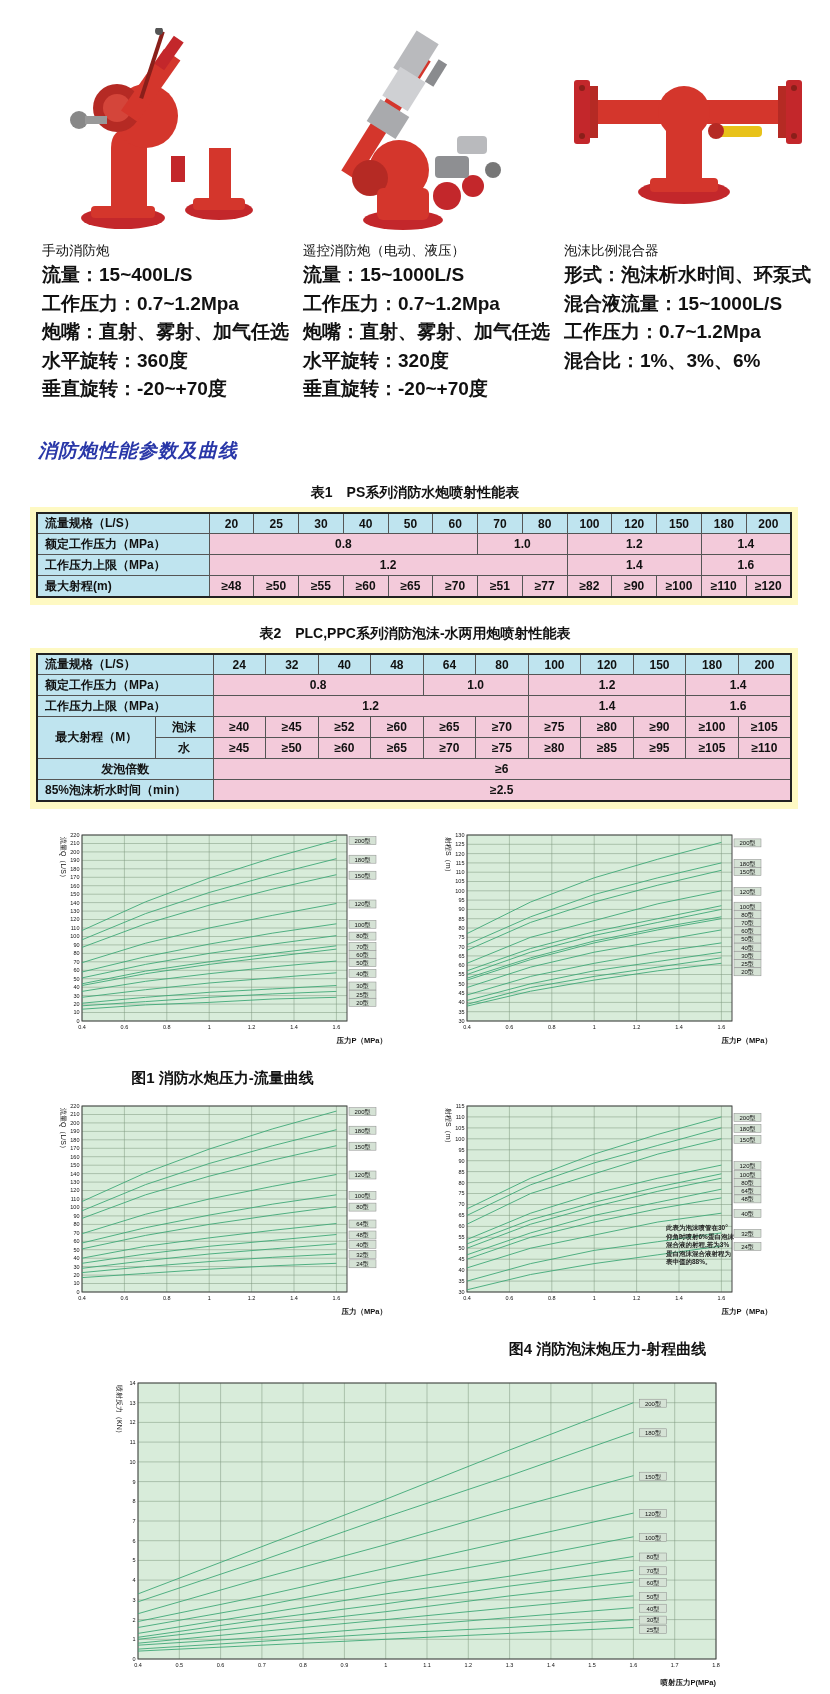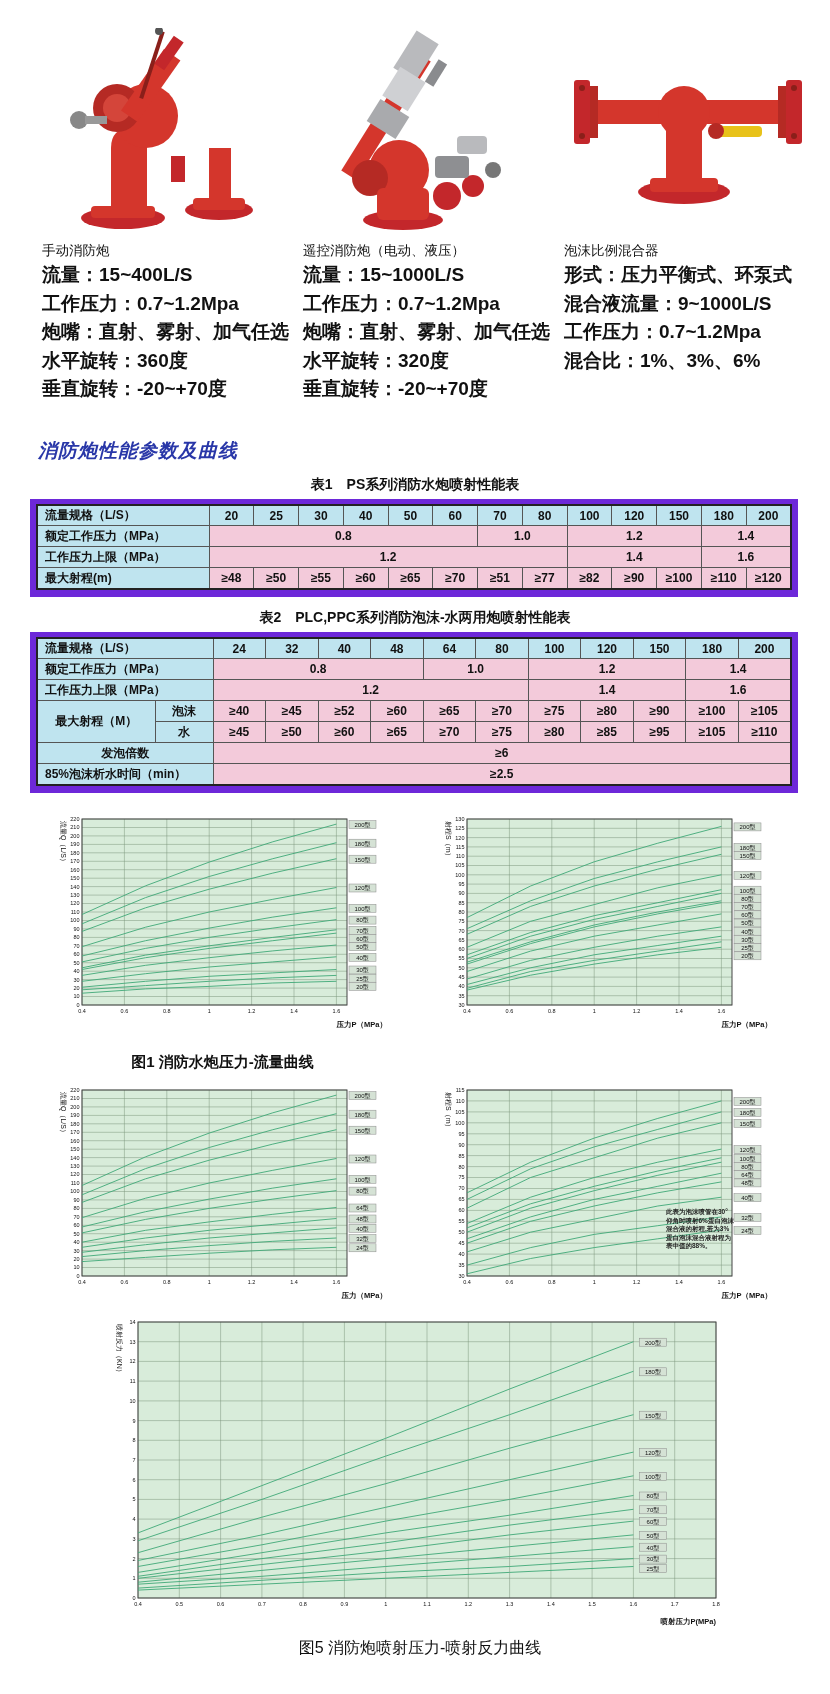--- a/index.html
+++ b/index.html
@@ -4,22 +4,22 @@
 <style>
 *{box-sizing:border-box;margin:0;padding:0}
 html,body{background:#fff}
 body{width:830px;font-family:"Liberation Sans","DejaVu Sans",sans-serif;color:#111}
 .products{display:flex;padding:28px 26px 0 42px;gap:14px}
 .product{flex:1}
 .product .img{height:205px;display:flex;align-items:flex-end;justify-content:center}
 .pname{font-size:13.5px;font-weight:400;margin-top:8px;line-height:1.5}
 .spec{font-size:19px;font-weight:700;line-height:1.5;white-space:nowrap}
 .section-title{margin:34px 0 0 38px;font-size:19px;font-weight:700;font-style:italic;color:#2937a8;letter-spacing:1px}
-.tcaption{text-align:center;font-weight:700;font-size:14px;margin-top:12px}
-.tablewrap{margin:5px 32px 0 30px;background:#6d28d9;padding:5px 6px 7px 6px}
+.tcaption{text-align:center;font-weight:700;font-size:14px;margin-top:20px}
+.tablewrap{margin:5px 32px 0 30px;background:#fef9c3;padding:5px 6px 7px 6px}
 table{border-collapse:collapse;width:100%;table-layout:fixed;border:2px solid #222}
 td{border:1px solid #555;font-size:12px;font-weight:700;text-align:center;height:21px;padding:0 1px;overflow:hidden}
 .blue{background:#bfe4ef}
 .pink{background:#f3cada}
 .lbl{text-align:left;padding-left:7px}
 .charts-grid{display:grid;grid-template-columns:385px 385px;margin:18px 0 0 50px}
 .chart-host{position:relative}
 .chart-caption{text-align:center;font-weight:700;font-size:15px;margin:16px 40px 10px 0}
 .chart5-wrap{margin-left:100px;margin-top:4px}
 .chart5-caption{text-align:center;font-weight:400;font-size:16px;margin:2px 0 18px 0;width:640px}
@@ -106,22 +106,22 @@
         <rect x="152" y="98" width="46" height="11" rx="4" fill="#e8c219"></rect>
         <circle cx="152" cy="103" r="8" fill="#b52a24"></circle>
         <circle cx="18" cy="60" r="3" fill="#8a1f1a"></circle>
           <circle cx="18" cy="108" r="3" fill="#8a1f1a"></circle>
         <circle cx="230" cy="60" r="3" fill="#8a1f1a"></circle>
           <circle cx="230" cy="108" r="3" fill="#8a1f1a"></circle>
       </svg>
     </div>
     <div class="pname">泡沫比例混合器</div>
     <div>
-        <div class="spec">形式：压力平衡式、环泵式</div>
-        <div class="spec">混合液流量：9~1000L/S</div>
+        <div class="spec">形式：泡沫析水时间、环泵式</div>
+        <div class="spec">混合液流量：15~1000L/S</div>
         <div class="spec">工作压力：0.7~1.2Mpa</div>
         <div class="spec">混合比：1%、3%、6%</div>
       </div>
   </div>
 </div>
 
 <div class="section-title">消防炮性能参数及曲线</div>
 
 <div class="tcaption">表1　PS系列消防水炮喷射性能表</div>
 <div class="tablewrap">
@@ -657,20 +657,21 @@
           <text x="312.5" y="150.8" text-anchor="middle" font-size="6" fill="#111">24型</text>
           <text transform="translate(11,10) rotate(90)" font-size="7" fill="#111">射程S（m）</text>
           <text x="337" y="216" text-anchor="end" font-size="7.5" fill="#111" font-weight="bold">压力P（MPa）</text>
         </svg><div class="note" style="left: 60%; top: 56%;">
           <div>此表为泡沫喷管在30°</div>
           <div>仰角时喷射6%蛋白泡沫</div>
           <div>混合液的射程,若为3%</div>
           <div>蛋白泡沫混合液射程为</div>
           <div>表中值的88%。</div>
         </div></div>
+    <div class="chart-caption">图4 消防泡沫炮压力-射程曲线</div>
   </div>
 </div>
 
 <div class="chart5-wrap">
   <div class="chart-host"><svg width="640" height="320" viewBox="0 0 640 320">
         <rect x="38" y="10" width="578" height="276" fill="#d8ecda"></rect>
         <line x1="38" y1="286.0" x2="616" y2="286.0" stroke="#7d977d" stroke-width="0.5"></line>
         <text x="35.5" y="287.9" text-anchor="end" font-size="5.5" fill="#111">0</text>
         <line x1="38" y1="266.3" x2="616" y2="266.3" stroke="#7d977d" stroke-width="0.5"></line>
         <text x="35.5" y="268.2" text-anchor="end" font-size="5.5" fill="#111">1</text>

